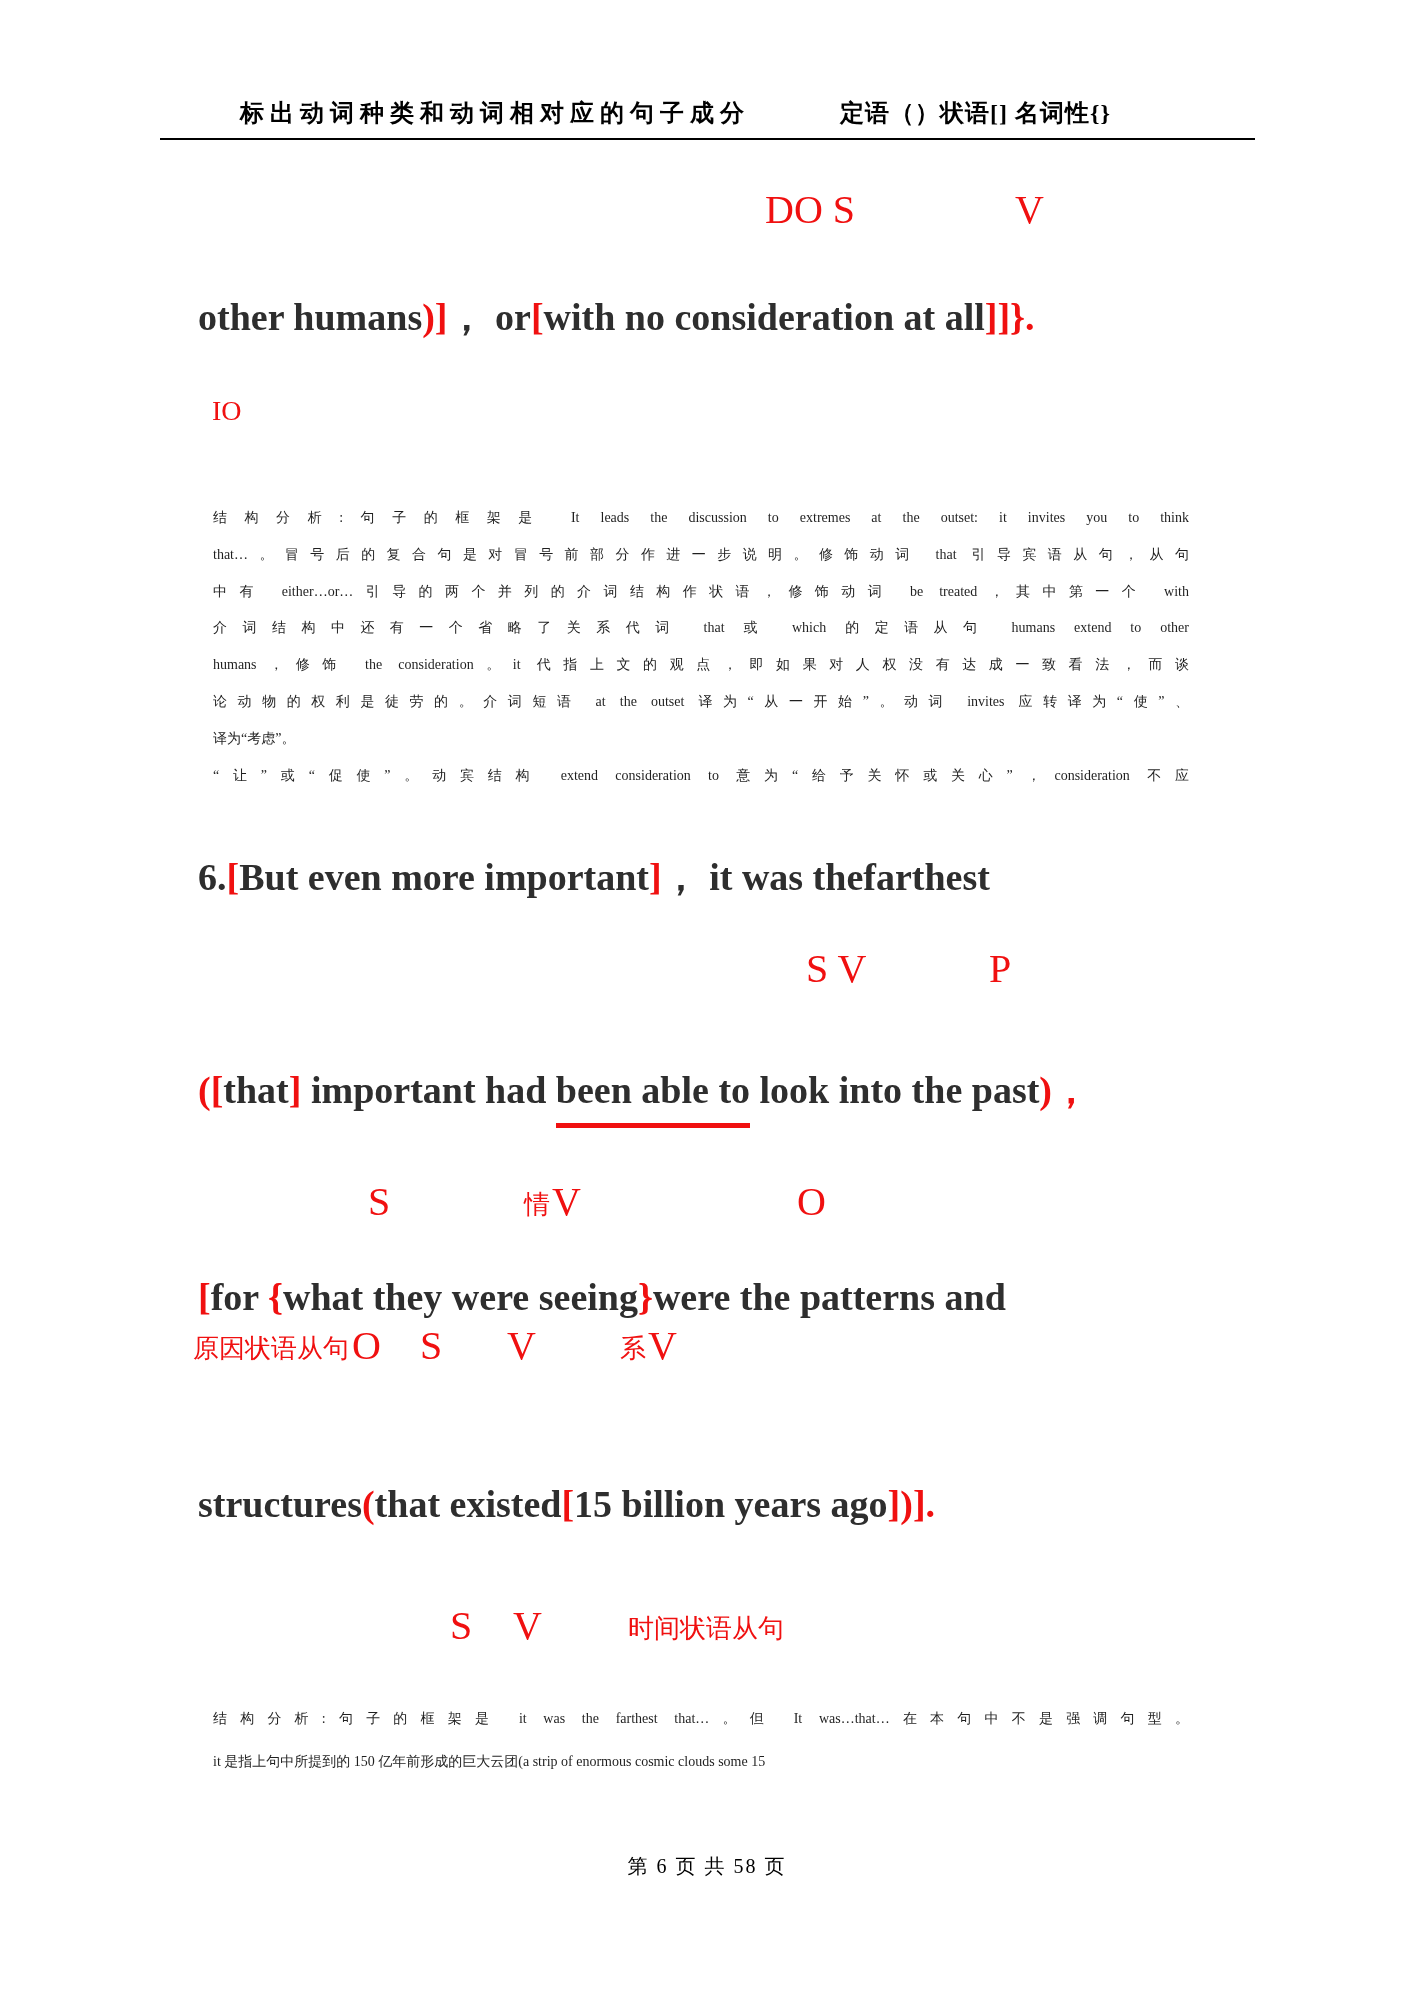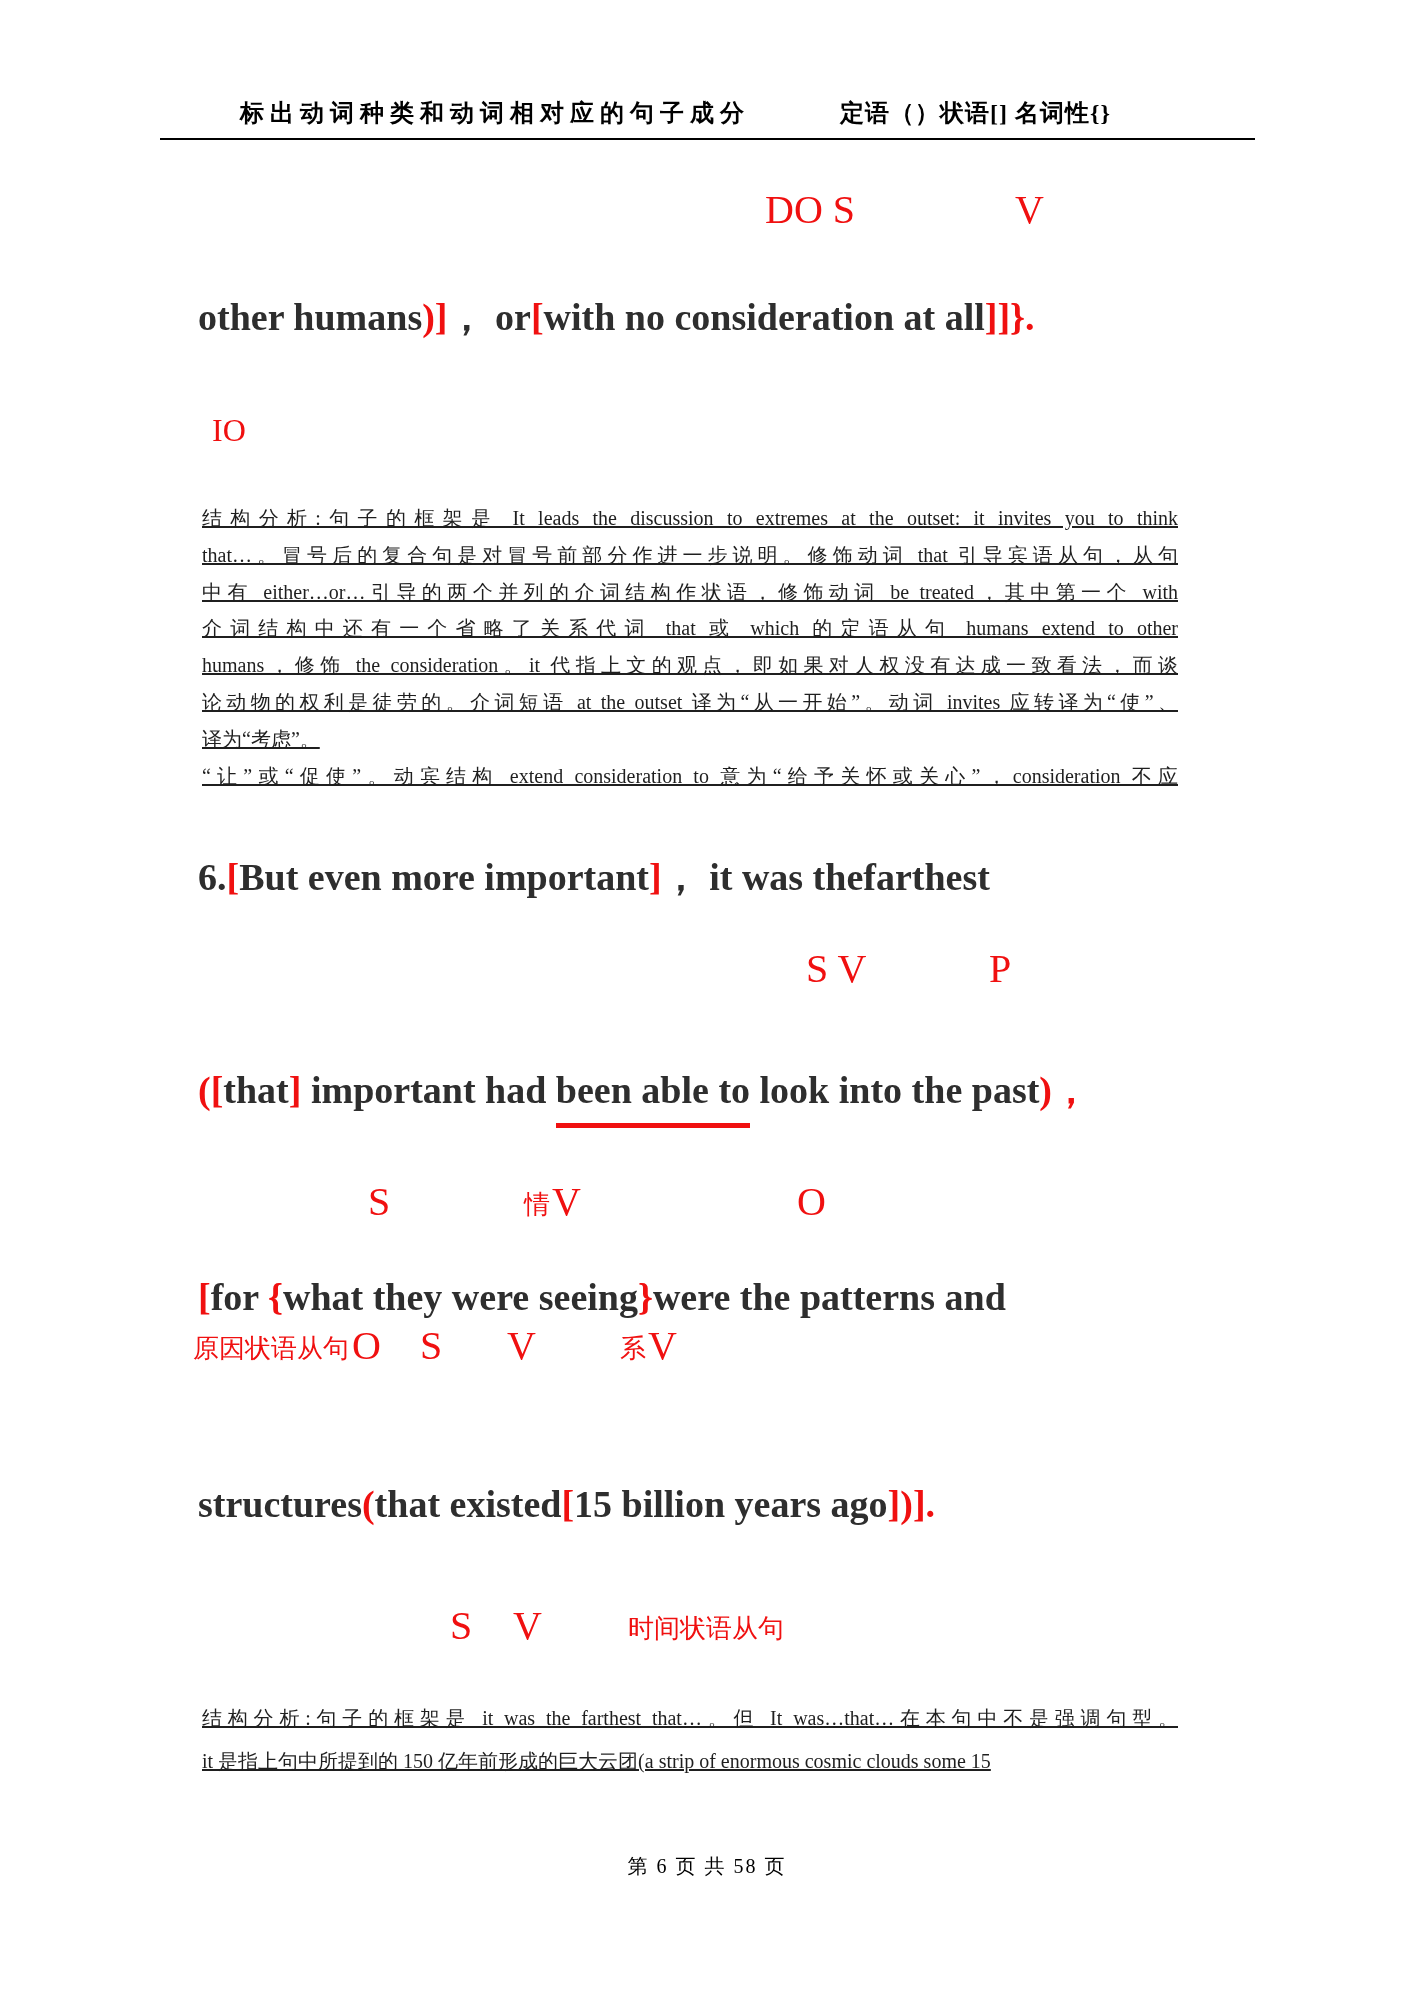--- a/index.html
+++ b/index.html
@@ -19,23 +19,23 @@
   .ann-span.cjk { font-size:26px; top:9px; }
 
   .bold-line {
     position:absolute; left:198px; font-size:38px; font-weight:bold;
     white-space:pre; color:var(--ink); line-height:1.2;
   }
   .seg-k { color:var(--ink); }
   .seg-r { color:var(--red); }
   .seg-u { border-bottom:5px solid var(--red); padding-bottom:12px; }
 
-  .io { position:absolute; left:212px; top:395px; font-size:32px; color:var(--red);margin-top:17px; }
+  .io { position:absolute; left:212px; top:395px; font-size:28px; color:var(--red); }
 
-  .para { position:absolute; left:202px; width:976px; font-size:20px; color:var(--body); line-height:36.8px;text-decoration:underline; }
+  .para { position:absolute; left:213px; width:976px; font-size:14px; color:var(--body); line-height:36.8px; }
   #para1 { top:500px; }
   #para2 { top:1697px; line-height:43px; }
   .pline { width:100%; }
   .pline.just { text-align:justify; text-align-last:justify; }
 
   .footer {
     position:absolute; left:0; top:1853px; width:100%;
     text-align:center; font-size:20px; color:#000; letter-spacing:2px;
   }
 </style>

